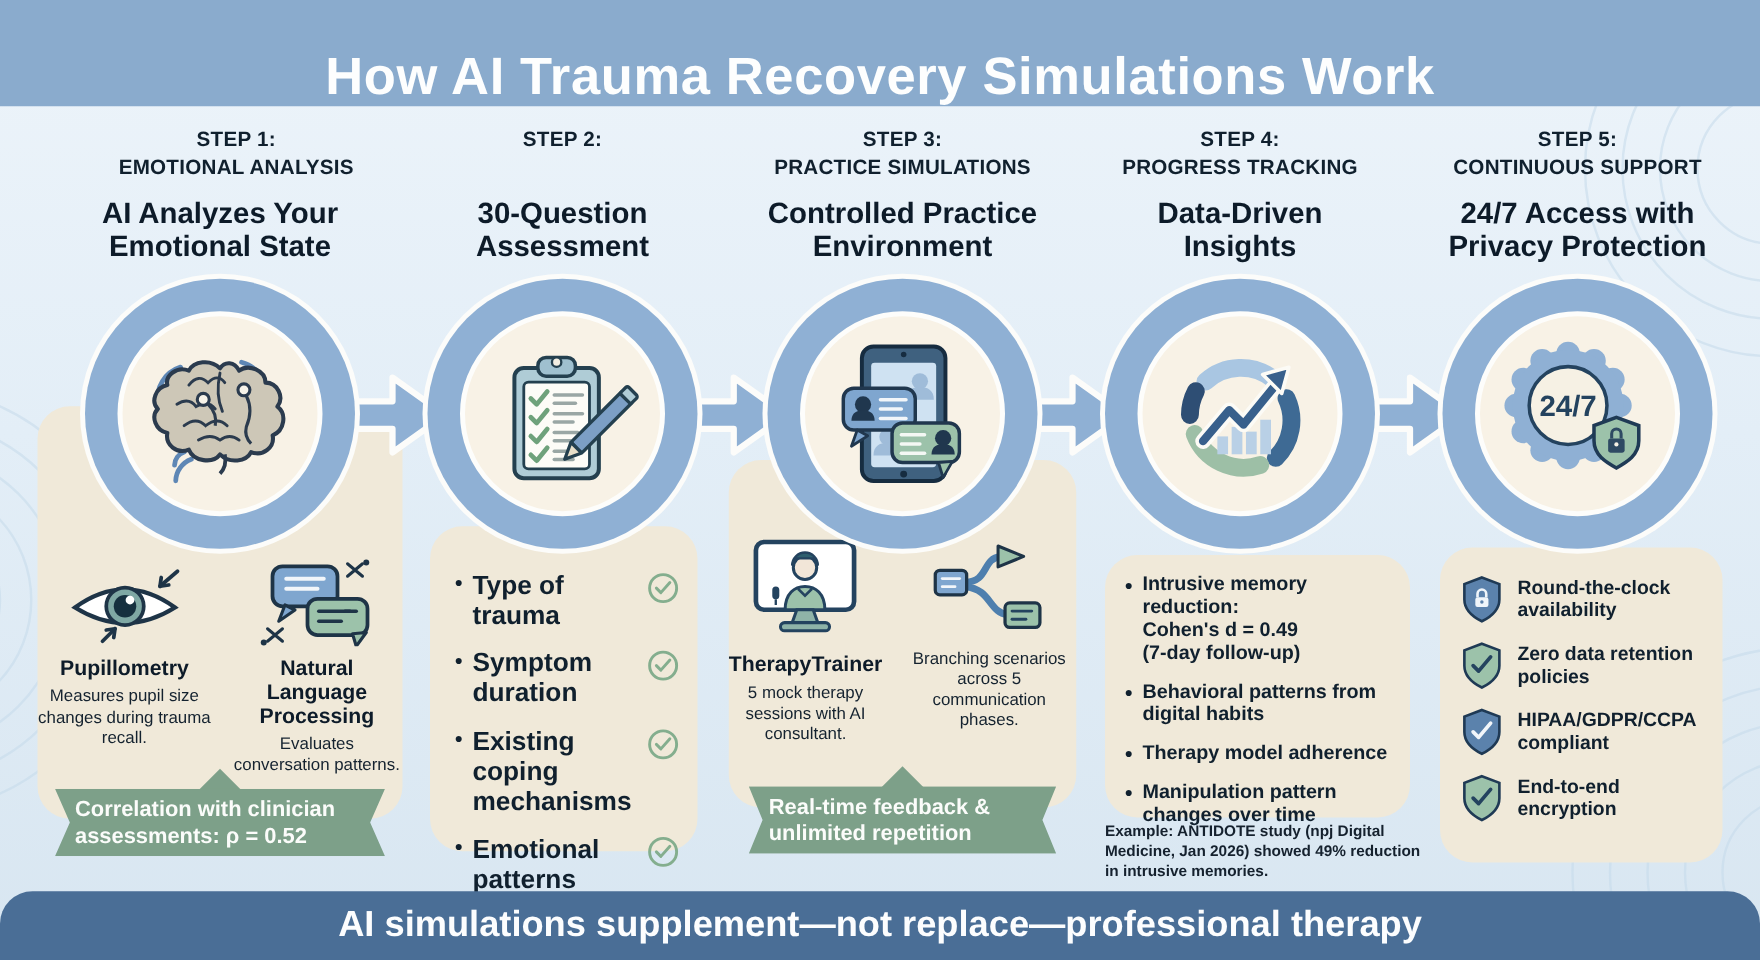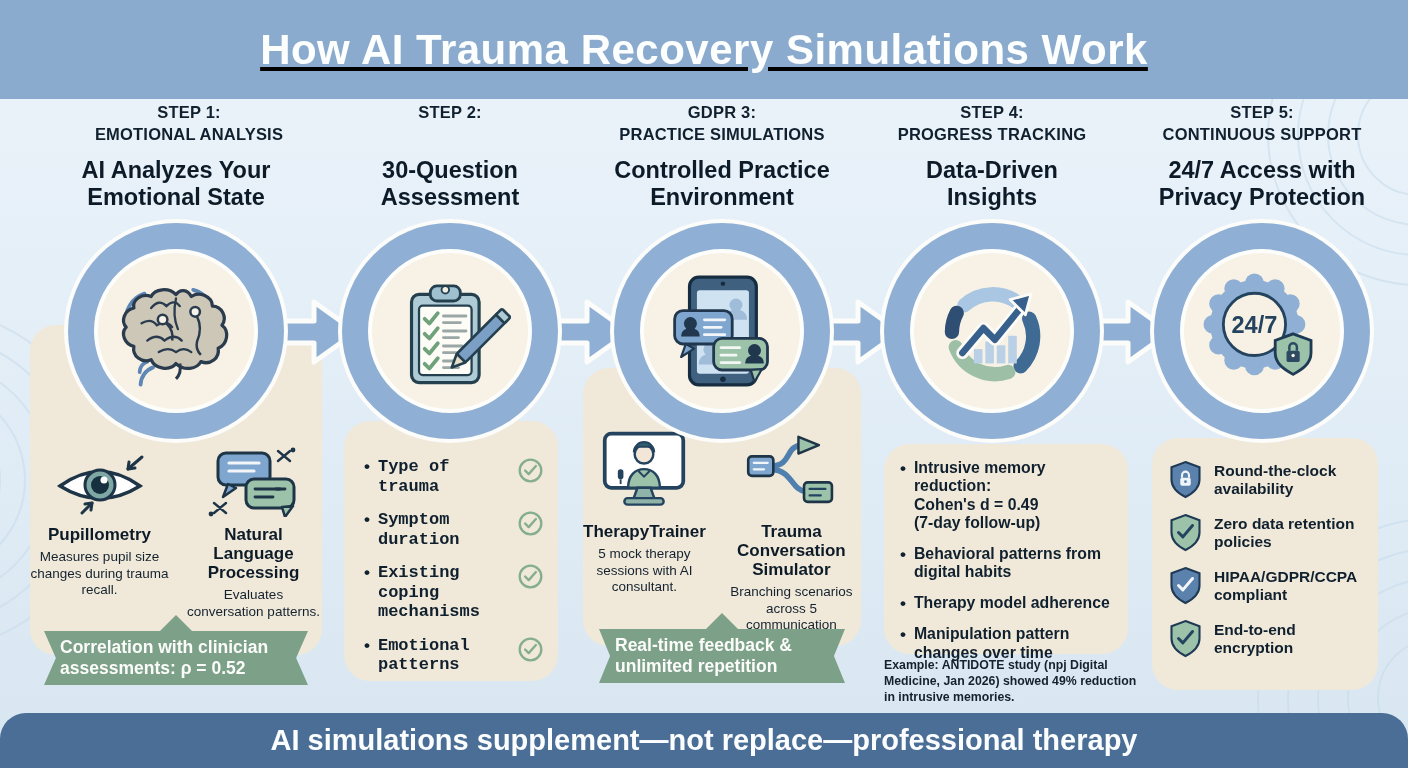--- a/index.html
+++ b/index.html
@@ -1,22 +1,22 @@
 <!DOCTYPE html>
 <html><head>
 <meta charset="utf-8">
 <style>
   * { margin:0; padding:0; box-sizing:border-box; }
   body { font-family:"Liberation Sans", sans-serif; }
   .poster{ position:relative; width:1408px; height:768px; overflow:hidden;
     background:linear-gradient(180deg,#EDF4FA 0%,#E3EEF7 45%,#D8E6F1 100%); }
   .decor{ position:absolute; z-index:0; opacity:.55; }
 
-  .header{ position:absolute; top:0; left:0; right:0; height:99px; background:#8AABCD;
-    display:flex; align-items:center; justify-content:center; z-index:4;text-decoration:underline; }
+  .header{ position:absolute; top:0; left:0; right:0; height:85px; background:#8AABCD;
+    display:flex; align-items:flex-end; justify-content:center; z-index:4; }
   .header h1{ color:#FDFEFE; font-size:42px; font-weight:700; letter-spacing:.5px; }
 
   .footer{ position:absolute; bottom:0; left:0; right:0; height:55px; background:#4A6E96;
     border-radius:26px 26px 0 0; display:flex; align-items:center; justify-content:center; z-index:7; }
   .footer div{ color:#FCFDFE; font-size:29px; font-weight:700;text-align:center; }
 
   .step-label{ position:absolute; top:102px; width:280px; text-align:center; z-index:2;
     font-size:16.5px; font-weight:700; color:#10202E; line-height:1.32; letter-spacing:.2px; }
   .sl1{left:49px}.sl2{left:310px}.sl3{left:582px}.sl4{left:852px}.sl5{left:1122px}
 
@@ -46,21 +46,21 @@
   .card3 .features{ padding-top:80px; }
   .feature{ text-align:center; }
   .fw1{width:140px}.fw2{width:138px}.fw3{width:126px}.fw4{width:152px}
   .f-ico{ height:66px; display:flex; align-items:flex-end; justify-content:center; }
   .f-name{ font-size:17px; font-weight:700; color:#0D1B29; line-height:1.12; margin-top:8px; }
   .f-desc{ font-size:13.5px; color:#14222F; line-height:1.22; margin-top:5px; }
 
   .card2 .list{ padding:36px 14px 0 20px; }
   .c2-row{ display:flex; align-items:flex-start; margin-bottom:14px; }
   .bullet{ font-size:17px; font-weight:700; color:#10202E; margin-right:8px; line-height:1.15; }
-  .c2-txt{ flex:1; font-size:17px; font-weight:700; color:#10202E; line-height:1.15;font-family:Liberation Mono, monospace; }
+  .c2-txt{ flex:1; font-size:21px; font-weight:700; color:#10202E; line-height:1.15; }
   .c2-chk{ width:27px; height:27px; flex:0 0 27px; margin-left:4px; }
 
   .card4 .list{ padding:15px 12px 0 16px; }
   .c4-row{ display:flex; align-items:flex-start; margin-bottom:12px; }
   .c4-txt{ flex:1; font-size:15.8px; font-weight:700; color:#10202E; line-height:1.17; white-space:pre-line; }
 
   .card5 .list{ padding:22px 10px 0 16px; }
   .c5-row{ display:flex; align-items:center; margin-bottom:14px; gap:11px;justify-content:flex-end; }
   .c5-ico{ width:35px; height:39px; flex:0 0 35px; }
   .c5-txt{ font-size:15.5px; font-weight:700; color:#10202E; line-height:1.16; }
@@ -111,21 +111,21 @@
         <circle cx="260" cy="200" r="180"></circle>
     </g>
   </svg>
 
   <div class="header">
     <h1>How AI Trauma Recovery Simulations Work</h1>
   </div>
 
   <div class="step-label sl1"><span>STEP 1:</span><br><span>EMOTIONAL ANALYSIS</span></div>
   <div class="step-label sl2"><span>STEP 2:</span><br></div>
-  <div class="step-label sl3"><span>GDPR 3:</span><br><span>PRACTICE SIMULATIONS</span></div>
+  <div class="step-label sl3"><span>STEP 3:</span><br><span>PRACTICE SIMULATIONS</span></div>
   <div class="step-label sl4"><span>STEP 4:</span><br><span>PROGRESS TRACKING</span></div>
   <div class="step-label sl5"><span>STEP 5:</span><br><span>CONTINUOUS SUPPORT</span></div>
 
   <div class="step-title st1">AI Analyzes Your
 Emotional State</div>
   <div class="step-title st2">30-Question
 Assessment</div>
   <div class="step-title st3">Controlled Practice
 Environment</div>
   <div class="step-title st4">Data-Driven
@@ -250,21 +250,20 @@
                 <path d="M10,38 h11"></path>
               </g>
             <path d="M58,3 L80,12 58,21 Z" fill="#9CC2AA" stroke="#1E3447" stroke-width="2.6" stroke-linejoin="round"></path>
             <rect x="64" y="52" width="30" height="21" rx="4" fill="#9CC2AA" stroke="#1E3447" stroke-width="2.8"></rect>
             <g stroke="#24435F" stroke-width="2.4" stroke-linecap="round">
                 <path d="M70,59 h17"></path>
                 <path d="M70,66 h12"></path>
               </g>
           </svg>
         </div>
-        <div class="f-name">Trauma Conversation Simulator</div>
         <div class="f-desc">Branching scenarios across 5 communication phases.</div>
       </div>
     </div>
   </div>
 
   <div class="card card4">
     <div class="list">
       <div class="c4-row">
           <span class="bullet">•</span>
           <span class="c4-txt">Intrusive memory reduction:

